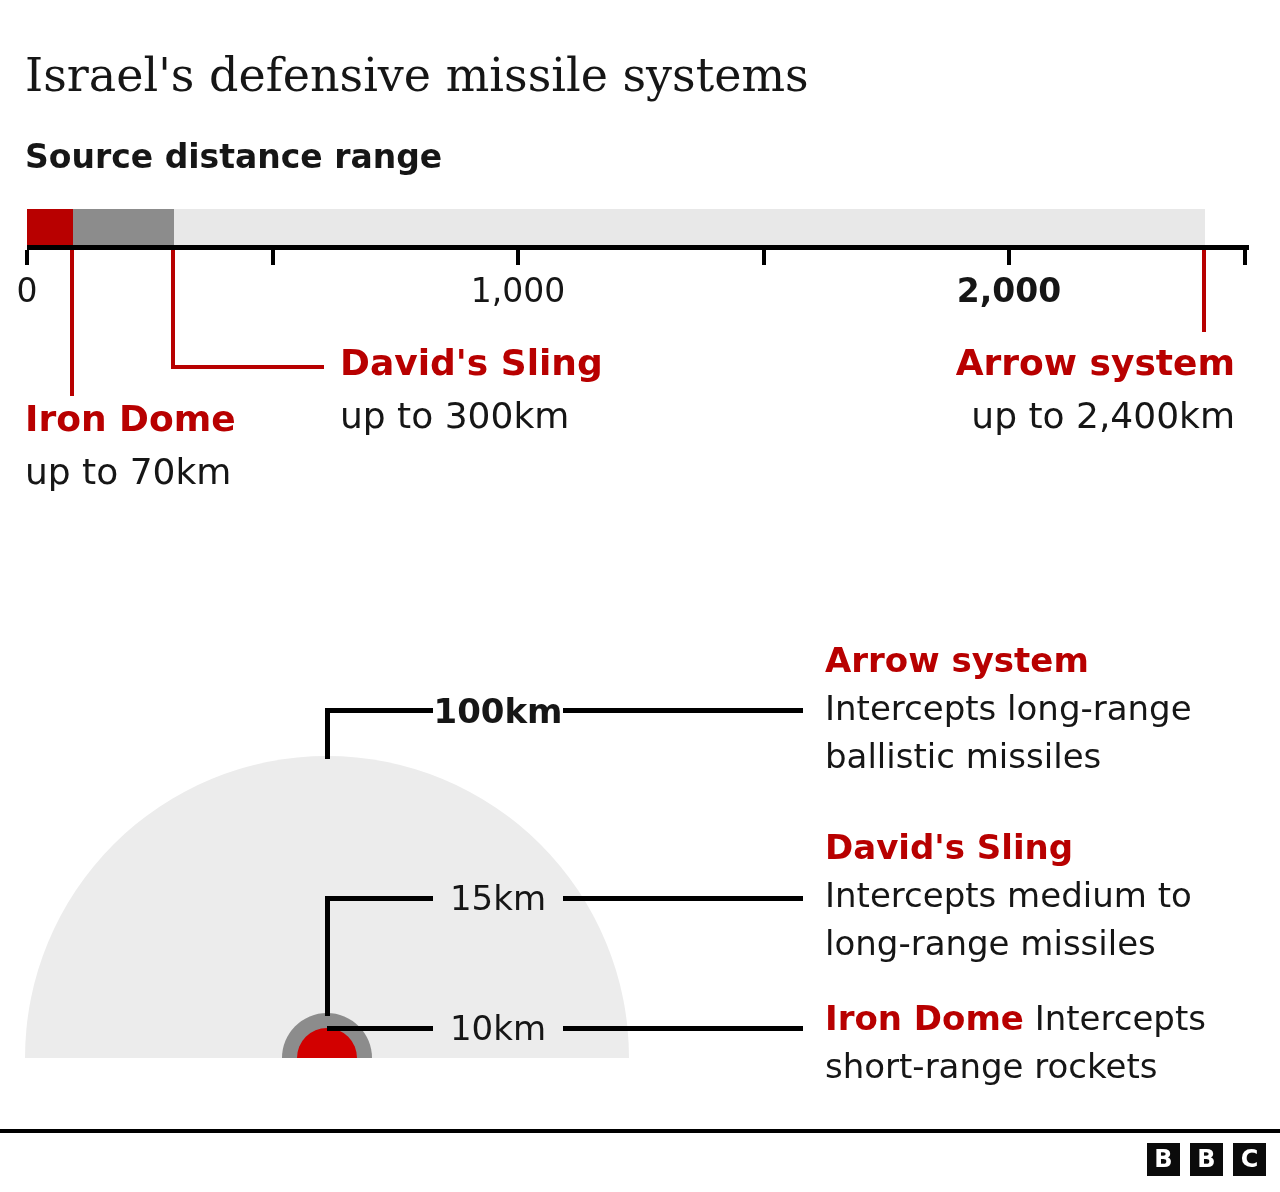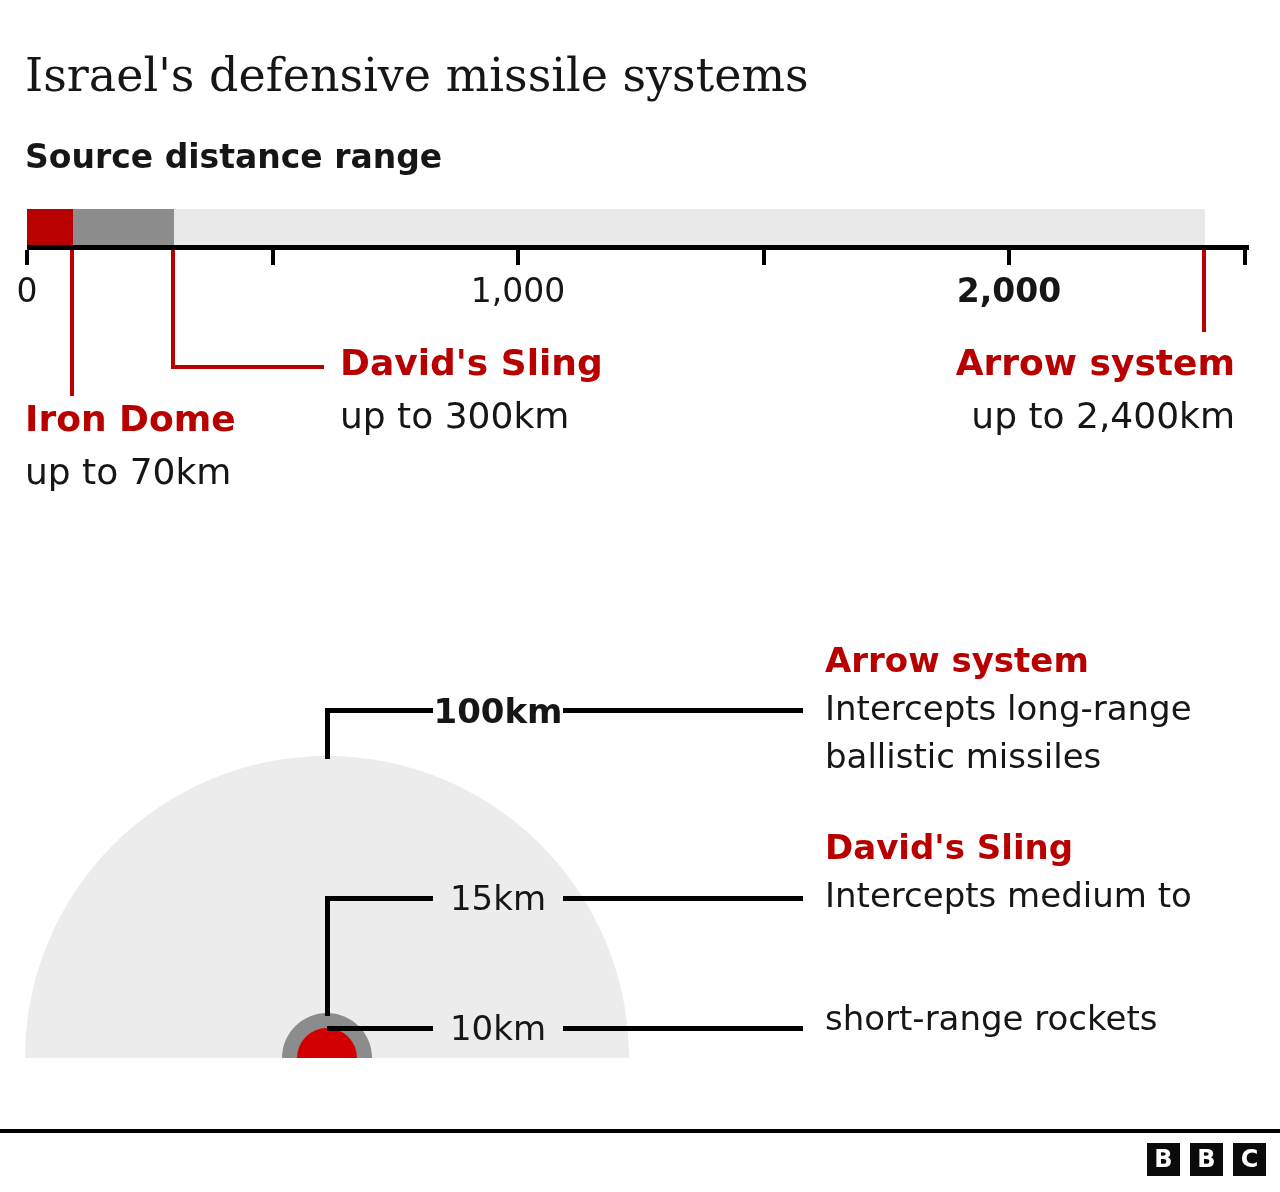--- a/index.html
+++ b/index.html
@@ -102,22 +102,24 @@
   <div class="co-line" style="left:563px;top:1026px;width:240px;"></div>
 
   <div class="desc" id="desc-arrow">
     <div class="name">Arrow system</div>
     <div>Intercepts long-range</div>
     <div>ballistic missiles</div>
   </div>
   <div class="desc" id="desc-david">
     <div class="name">David's Sling</div>
     <div>Intercepts medium to</div>
+    <div>long-range missiles</div>
   </div>
   <div class="desc" id="desc-iron">
+    <div><span class="name">Iron Dome</span> <span>Intercepts</span></div>
     <div>short-range rockets</div>
   </div>
 
   <div class="abs" id="footer-rule"></div>
   <div class="bbc-box" style="left:1147px;">B</div>
   <div class="bbc-box" style="left:1190px;">B</div>
   <div class="bbc-box" style="left:1233px;">C</div>
 
 <div class="tick" style="left: 25px;"></div>
     <div class="tick" style="left: 270.5px;"></div>

